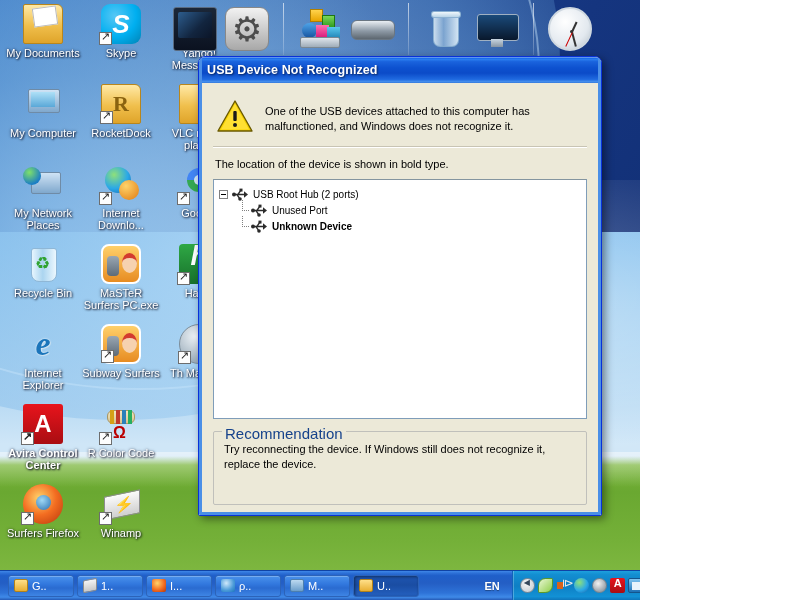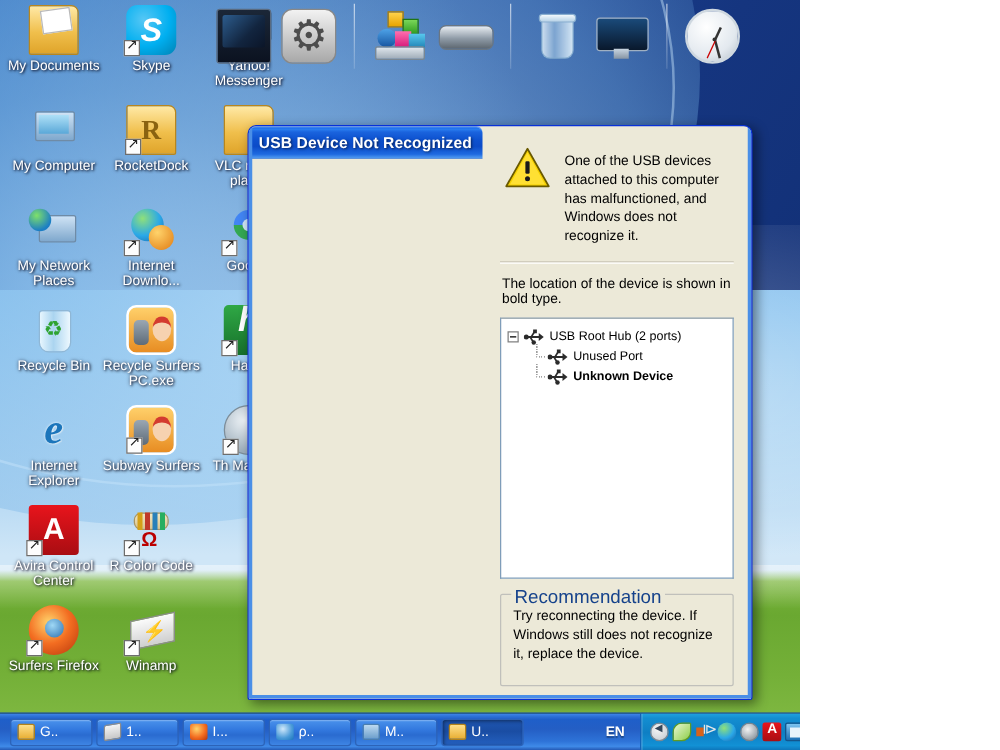--- a/index.html
+++ b/index.html
@@ -223,23 +223,22 @@
     position: absolute;
     left: 198px; top: 56px;
     width: 404px; height: 460px;
     z-index: 40;
     background: #ece9d8;
     border: 1px solid #0831d9;
     border-radius: 7px 7px 2px 2px;
     box-shadow: 3px 3px 9px rgba(0,0,0,0.45);
     font-size: 11px;
     color: #000;
-    display: flex; flex-direction: row;
+    display: flex; flex-direction: column;
     overflow: hidden;
-    margin-top: 44px;
   }
   #dlg-frame-inner {
     position:absolute; inset:0;
     border: 3px solid #4a8fe7;
     border-top-width: 0;
     border-radius: 0 0 2px 2px;
     pointer-events:none;
   }
   #titlebar {
     height: 26px;
@@ -550,21 +549,21 @@
           <span class="shortcut-arrow"></span>
         </div>
         <div class="lbl">Google</div>
       </div>
       <div class="dicon" style="left: 4px; top: 244px;">
         <div class="glyph ic-recycle"></div>
         <div class="lbl">Recycle Bin</div>
       </div>
       <div class="dicon" style="left: 82px; top: 244px;">
         <div class="glyph ic-subway"></div>
-        <div class="lbl">Recycle Surfers PC.exe</div>
+        <div class="lbl">MaSTeR Surfers PC.exe</div>
       </div>
       <div class="dicon" style="left: 160px; top: 244px;">
         <div class="glyph ic-hack">
           <span class="shortcut-arrow"></span>
         </div>
         <div class="lbl">Hac...</div>
       </div>
       <div class="dicon" style="left: 4px; top: 324px;">
         <div class="glyph ic-ie"></div>
         <div class="lbl">Internet Explorer</div>
@@ -574,21 +573,21 @@
           <span class="shortcut-arrow"></span>
         </div>
         <div class="lbl">Subway Surfers</div>
       </div>
       <div class="dicon" style="left: 160px; top: 324px;">
         <div class="glyph ic-master">
           <span class="shortcut-arrow"></span>
         </div>
         <div class="lbl">Th MaSTeR</div>
       </div>
-      <div class="dicon" style="left: 4px; top: 404px;">
+      <div class="dicon" style="left: 4px; top: 404px; font-weight: bold;">
         <div class="glyph ic-avira">
           <span class="shortcut-arrow"></span>
         </div>
         <div class="lbl">Avira Control Center</div>
       </div>
       <div class="dicon" style="left: 82px; top: 404px;">
         <div class="glyph ic-rcolor">
           <span class="bbody"></span>
           <span class="band" style="background: rgb(212, 160, 23); left: 9px;"></span>
           <span class="band" style="background: rgb(192, 57, 43); left: 15px;"></span>

